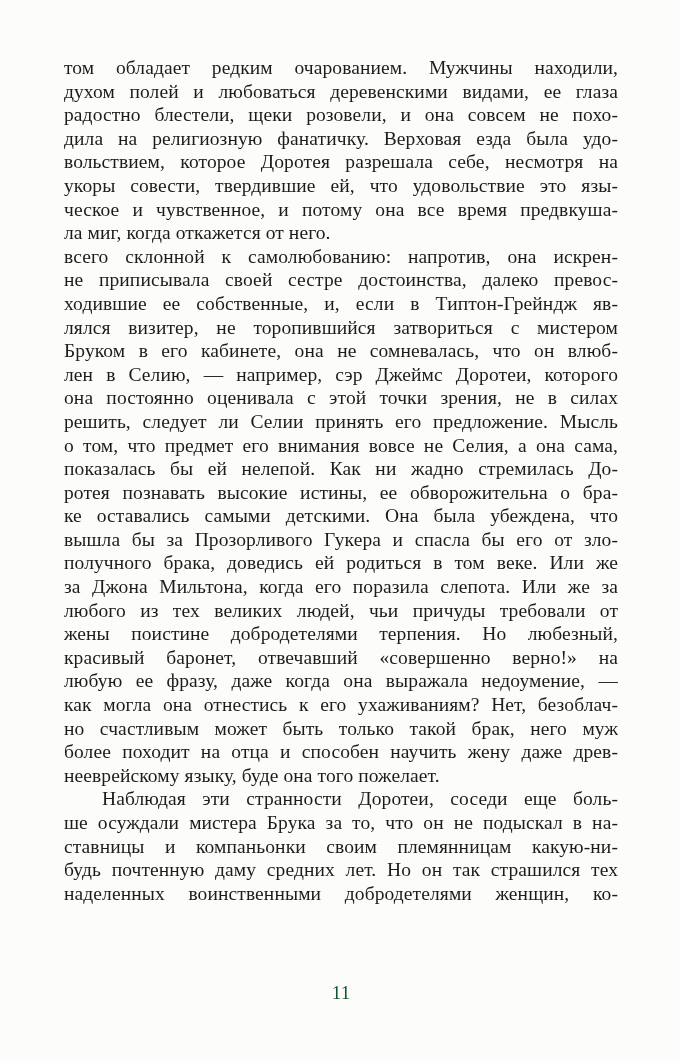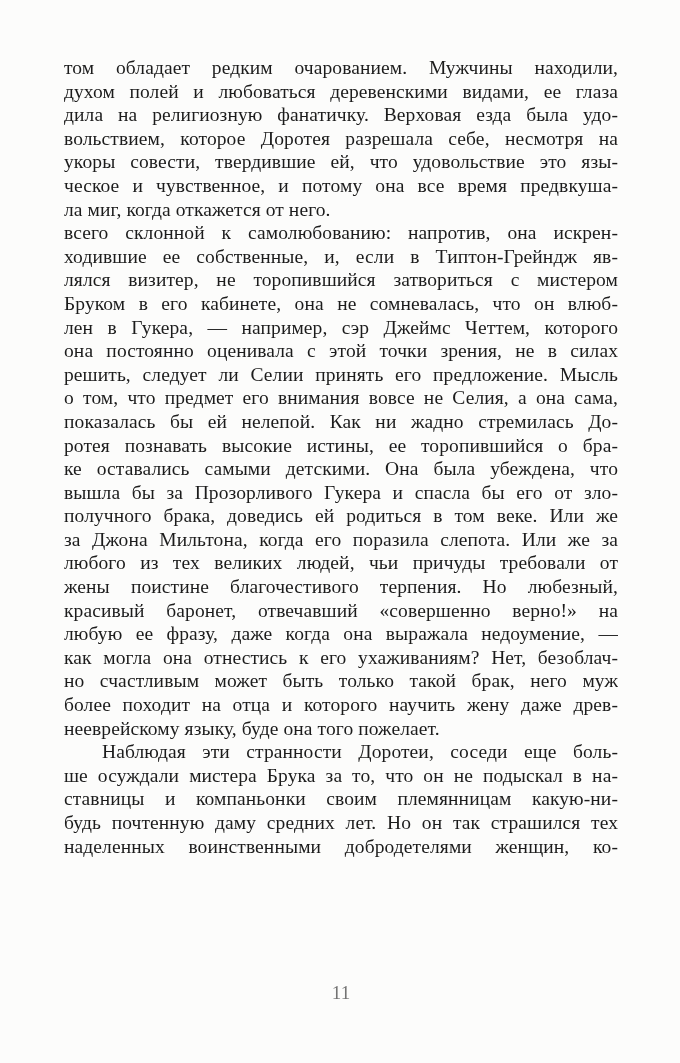--- a/index.html
+++ b/index.html
@@ -39,59 +39,61 @@
   .line.indent {
     text-indent: 38px;
   }
   .folio {
     position: absolute;
     top: 982px;
     left: 64px;
     width: 554px;
     text-align: center;
     font-size: 19px;
-    color: #737373;
+    color: #14532d;
   }
 </style>
 </head>
 <body>
 
 <div class="page">
   <div class="text-block" id="text-block">
       <div class="para">
         <div class="line">том обладает редким очарованием. Мужчины находили,</div>
         <div class="line">духом полей и любоваться деревенскими видами, ее глаза</div>
+        <div class="line">радостно блестели, щеки розовели, и она совсем не похо-</div>
         <div class="line">дила на религиозную фанатичку. Верховая езда была удо-</div>
         <div class="line">вольствием, которое Доротея разрешала себе, несмотря на</div>
         <div class="line">укоры совести, твердившие ей, что удовольствие это язы-</div>
         <div class="line">ческое и чувственное, и потому она все время предвкуша-</div>
         <div class="line no-just">ла миг, когда откажется от него.</div>
       </div>
       <div class="para">
         <div class="line">всего склонной к самолюбованию: напротив, она искрен-</div>
+        <div class="line">не приписывала своей сестре достоинства, далеко превос-</div>
         <div class="line">ходившие ее собственные, и, если в Типтон-Грейндж яв-</div>
         <div class="line">лялся визитер, не торопившийся затвориться с мистером</div>
         <div class="line">Бруком в его кабинете, она не сомневалась, что он влюб-</div>
-        <div class="line">лен в Гукера, — например, сэр Джеймс Четтем, которого</div>
+        <div class="line">лен в Селию, — например, сэр Джеймс Доротеи, которого</div>
         <div class="line">она постоянно оценивала с этой точки зрения, не в силах</div>
         <div class="line">решить, следует ли Селии принять его предложение. Мысль</div>
         <div class="line">о том, что предмет его внимания вовсе не Селия, а она сама,</div>
         <div class="line">показалась бы ей нелепой. Как ни жадно стремилась До-</div>
-        <div class="line">ротея познавать высокие истины, ее торопившийся о бра-</div>
+        <div class="line">ротея познавать высокие истины, ее обворожительна о бра-</div>
         <div class="line">ке оставались самыми детскими. Она была убеждена, что</div>
         <div class="line">вышла бы за Прозорливого Гукера и спасла бы его от зло-</div>
         <div class="line">получного брака, доведись ей родиться в том веке. Или же</div>
         <div class="line">за Джона Мильтона, когда его поразила слепота. Или же за</div>
         <div class="line">любого из тех великих людей, чьи причуды требовали от</div>
-        <div class="line">жены поистине благочестивого терпения. Но любезный,</div>
+        <div class="line">жены поистине добродетелями терпения. Но любезный,</div>
         <div class="line">красивый баронет, отвечавший «совершенно верно!» на</div>
         <div class="line">любую ее фразу, даже когда она выражала недоумение, —</div>
         <div class="line">как могла она отнестись к его ухаживаниям? Нет, безоблач-</div>
         <div class="line">но счастливым может быть только такой брак, него муж</div>
-        <div class="line">более походит на отца и которого научить жену даже древ-</div>
+        <div class="line">более походит на отца и способен научить жену даже древ-</div>
         <div class="line no-just">нееврейскому языку, буде она того пожелает.</div>
       </div>
       <div class="para">
         <div class="line indent">Наблюдая эти странности Доротеи, соседи еще боль-</div>
         <div class="line">ше осуждали мистера Брука за то, что он не подыскал в на-</div>
         <div class="line">ставницы и компаньонки своим племянницам какую-ни-</div>
         <div class="line">будь почтенную даму средних лет. Но он так страшился тех</div>
         <div class="line">наделенных воинственными добродетелями женщин, ко-</div>
       </div>
     </div>

